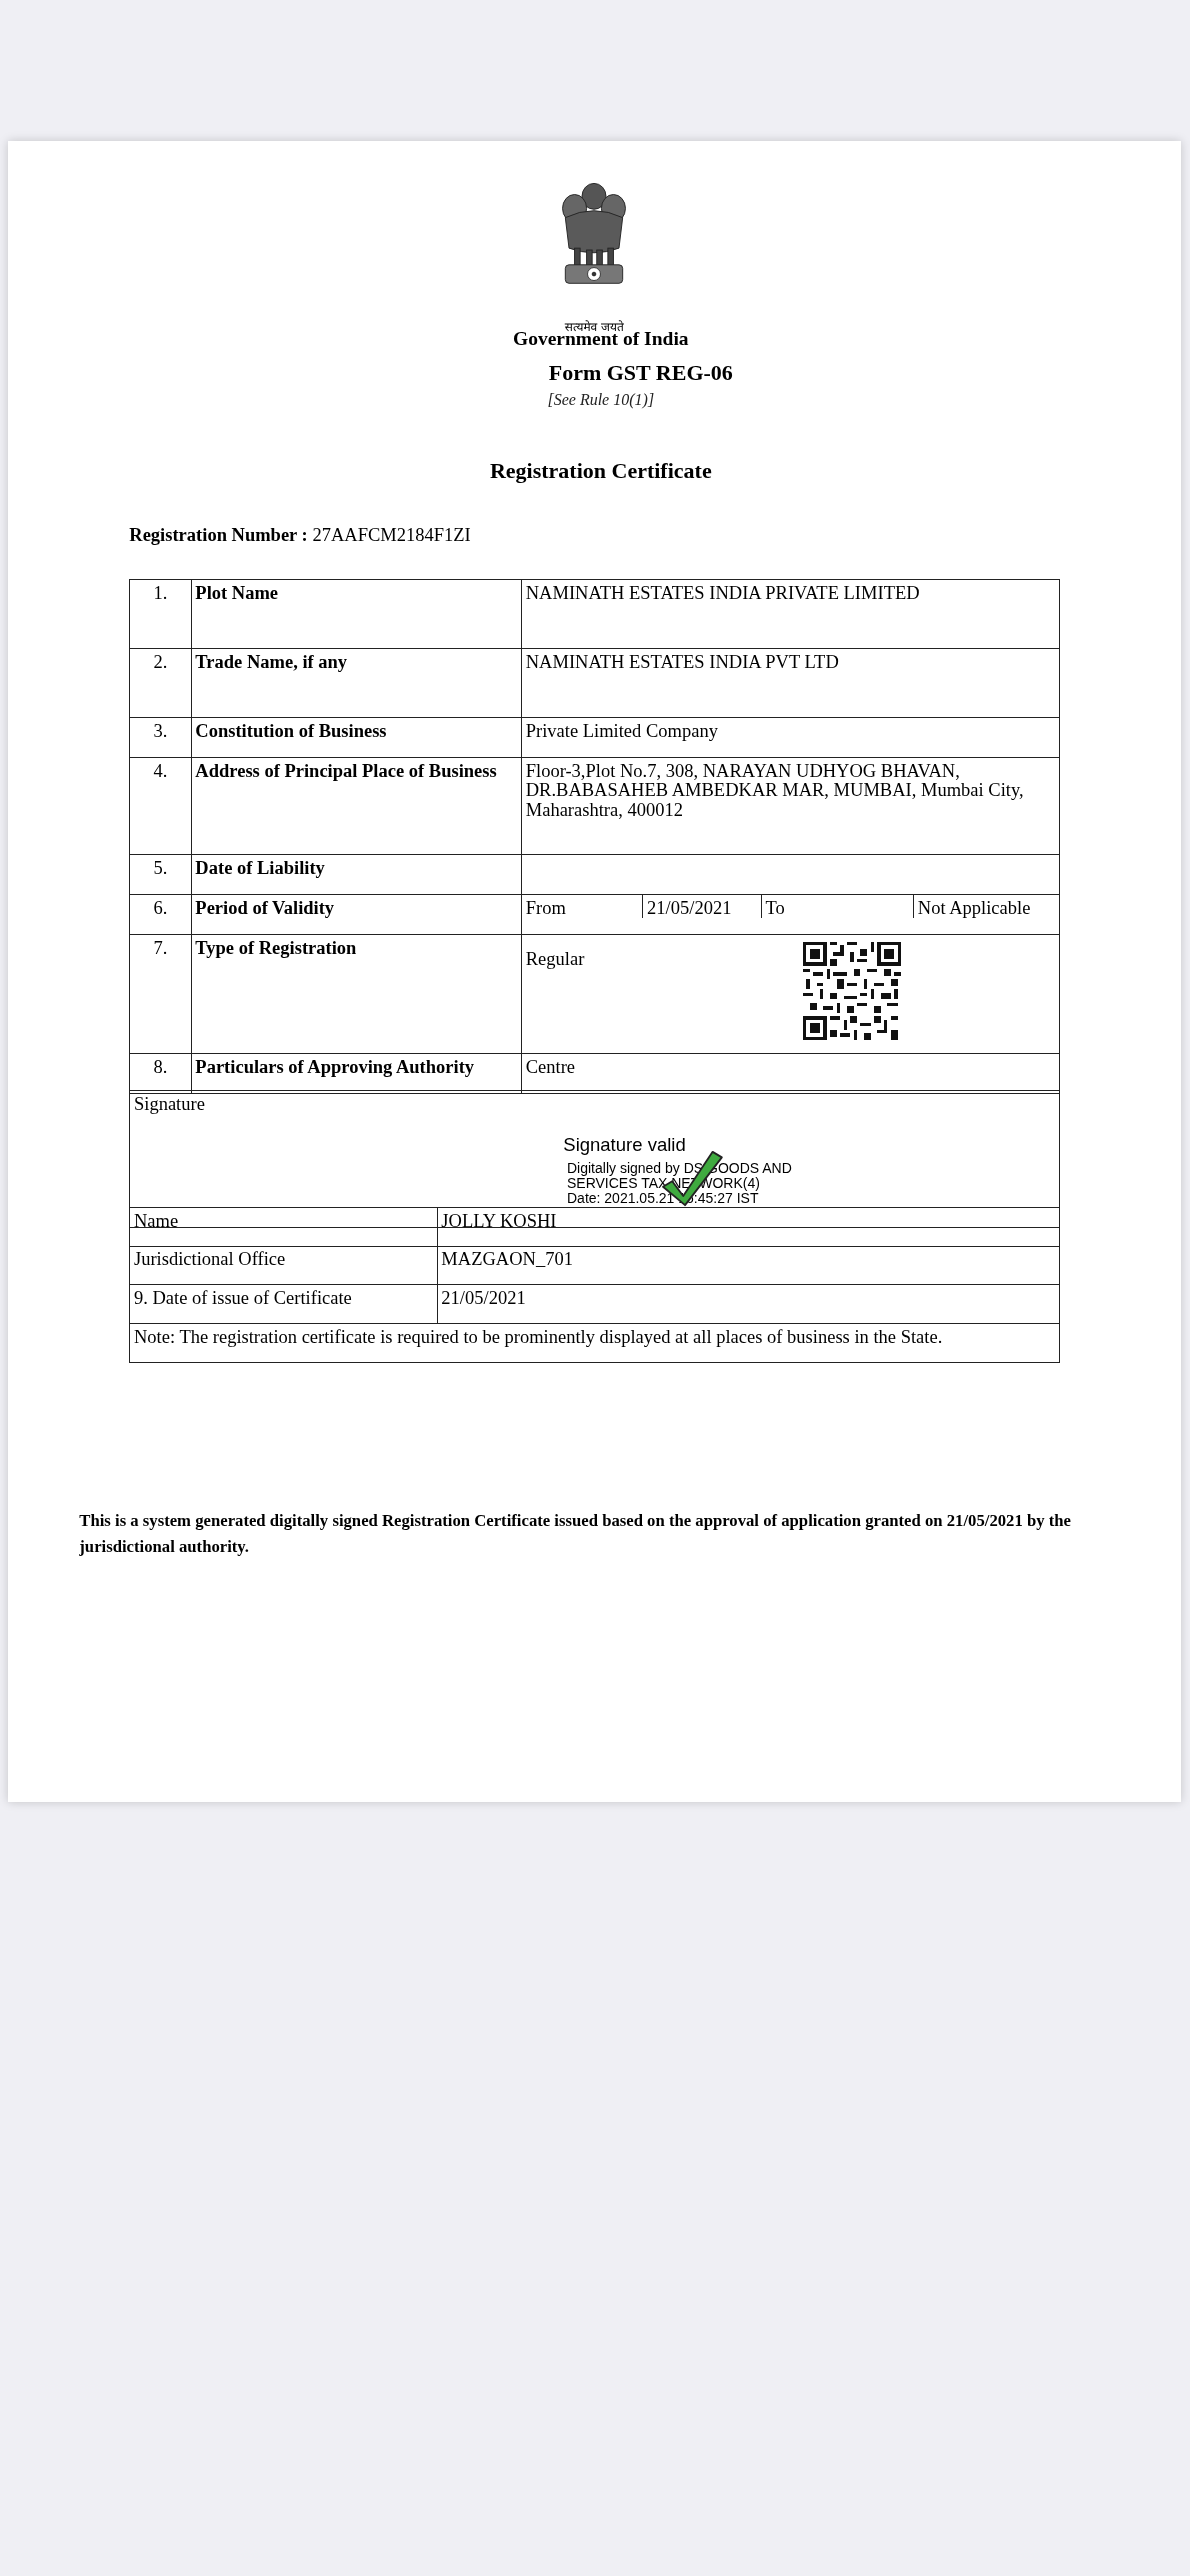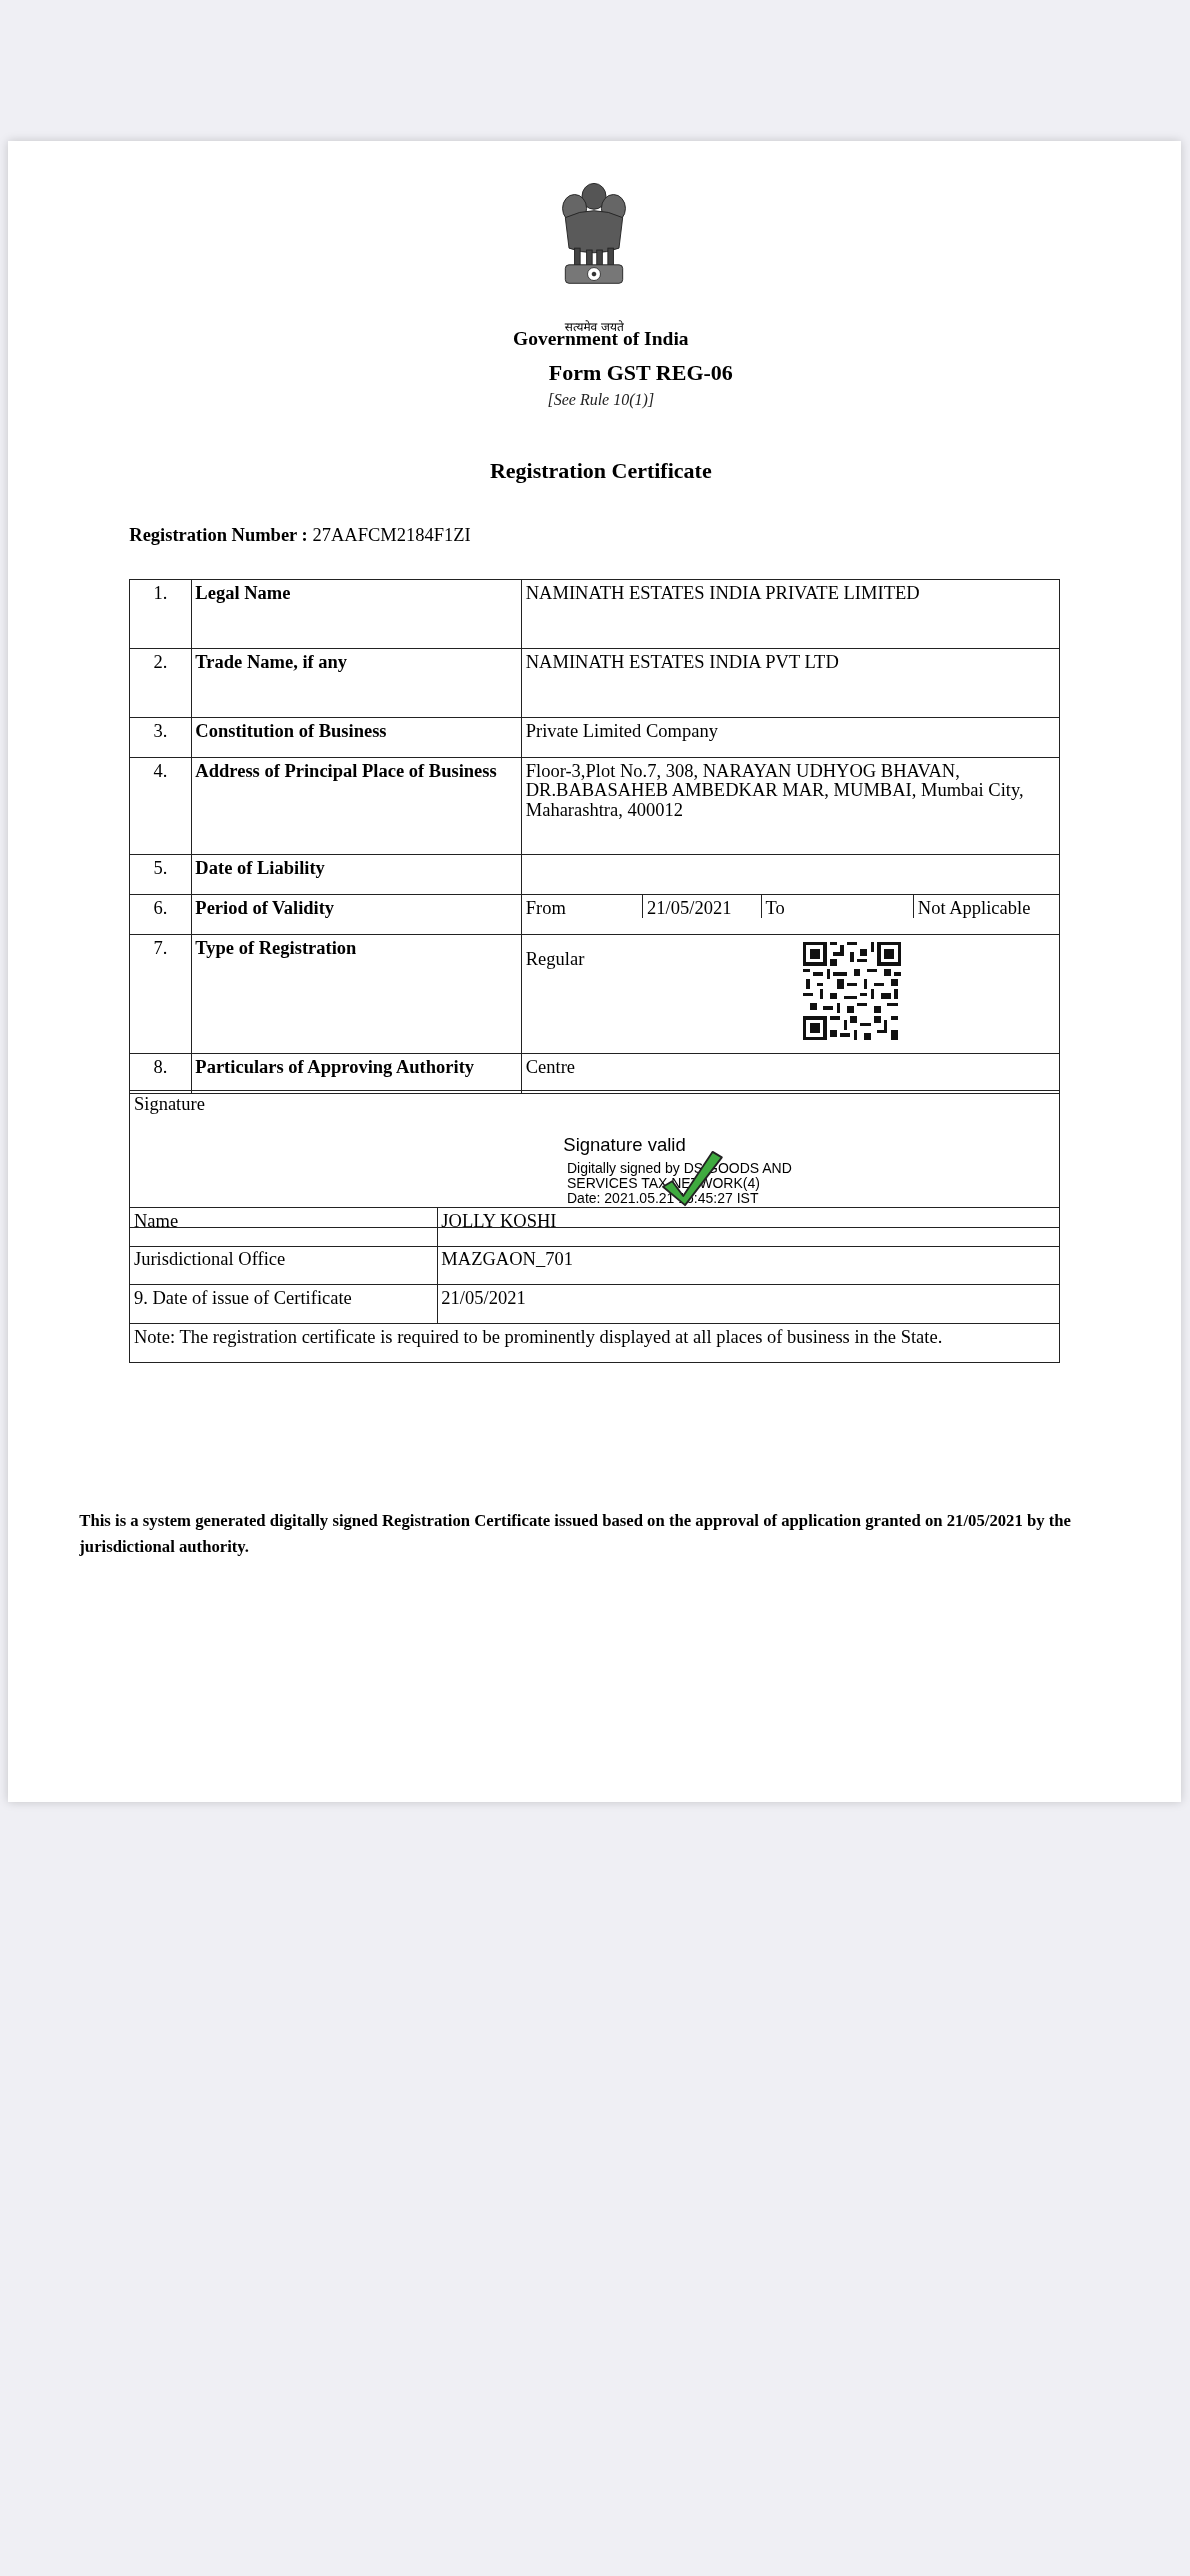--- a/index.html
+++ b/index.html
@@ -165,21 +165,21 @@
 
   <div class="reg-number">
     <b>Registration Number :</b>
     <span>27AAFCM2184F1ZI</span>
   </div>
 
   <table class="tbl main-tbl">
     <tbody>
         <tr style="height:69px">
       <td class="c-num">1.</td>
-      <td class="c-label">Legal Name</td>
+      <td class="c-label">Plot Name</td>
       <td class="c-val">NAMINATH ESTATES INDIA PRIVATE LIMITED</td>
     </tr>
     <tr style="height:69px">
       <td class="c-num">2.</td>
       <td class="c-label">Trade Name, if any</td>
       <td class="c-val">NAMINATH ESTATES INDIA PVT LTD</td>
     </tr>
     <tr style="height:40px">
       <td class="c-num">3.</td>
       <td class="c-label">Constitution of Business</td>

